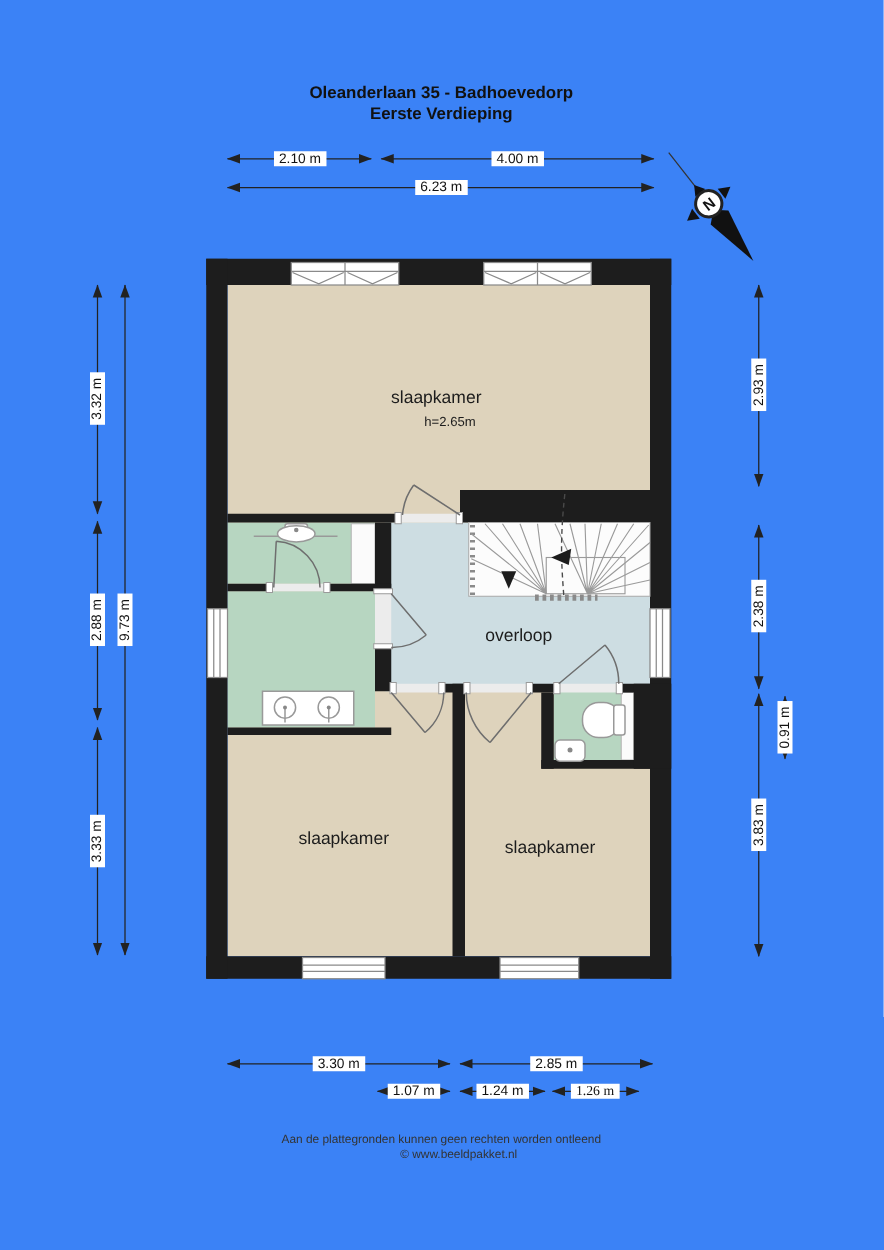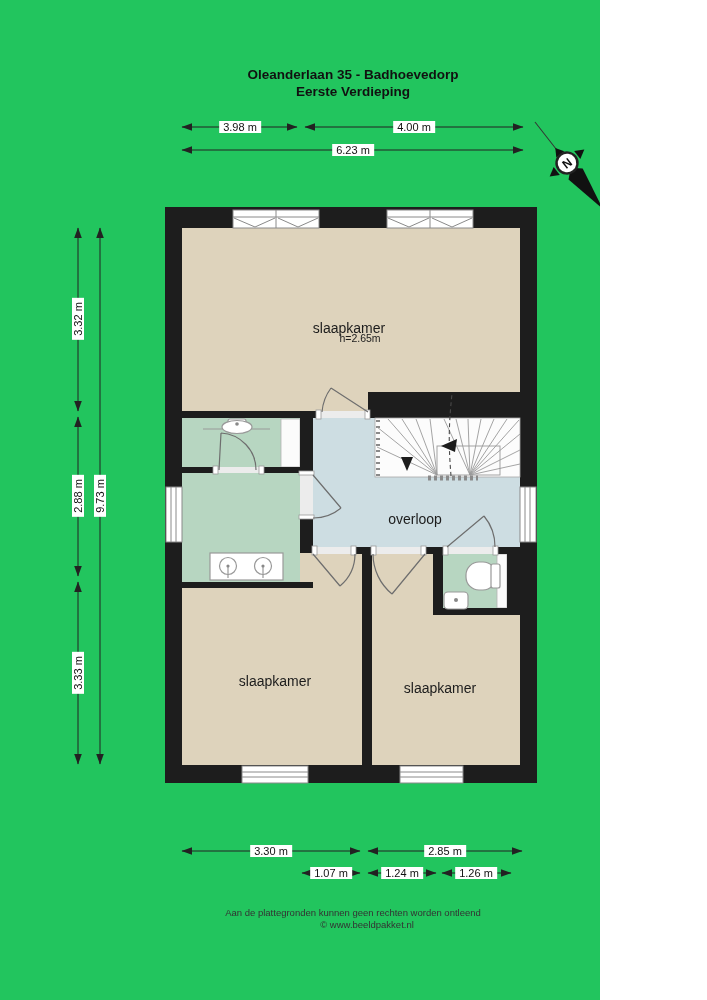--- a/index.html
+++ b/index.html
@@ -1,23 +1,23 @@
 <!DOCTYPE html>
 <html style="--wall: #1d1d1d; --beige: #ded3bc; --green: #b7d6c1; --blue: #cddde2; --dim: #222222;"><head>
 <meta charset="utf-8">
 <style>
   html,body{margin:0;padding:0;background:#fff;}
   .page{
-    position:relative;width:600px;height:1000px;background:#22c55e;overflow:hidden;
+    position:relative;width:707px;height:1000px;background:#3b82f6;overflow:hidden;
     font-family:"Liberation Sans", sans-serif;color:#111;
   }
   .abs{position:absolute;transform:translate(-50%,-50%);white-space:nowrap;}
   .title1{font-size:13.5px;font-weight:bold;}
   .title2{font-size:13.5px;font-weight:bold;}
-  .room-label{font-size:14px;color:#1c1c1c;margin-top:11px;}
+  .room-label{font-size:14px;color:#1c1c1c;}
   .room-note{font-size:10.5px;color:#1c1c1c;margin-left:13px;}
   .dim-label{
     position:absolute;transform:translate(-50%,-50%);
     font-size:11px;color:#111;background:#fff;padding:0 4px;white-space:nowrap;
   }
   .dim-label.v{transform:translate(-50%,-50%) rotate(-90deg);}
   .footer-line{font-size:9.5px;color:#333;}
   svg{position:absolute;left:0;top:0;}
   
   .wall{fill:var(--wall,#1d1d1d);}
@@ -216,34 +216,34 @@
       </g>
   </svg>
 
   <div class="abs room-label" style="left:349px;top:317px;">slaapkamer</div>
   <div class="abs room-note" style="left:347px;top:338px;">h=2.65m</div>
   <div class="abs room-label" style="left:415px;top:508px;">overloop</div>
   <div class="abs room-label" style="left:275px;top:670px;">slaapkamer</div>
   <div class="abs room-label" style="left:440px;top:677px;">slaapkamer</div>
 
   <div id="dim-labels">
-      <div class="dim-label" style="left: 240px; top: 127px;">3.98 m</div>
+      <div class="dim-label" style="left: 240px; top: 127px;">2.10 m</div>
       <div class="dim-label" style="left: 414px; top: 127px;">4.00 m</div>
       <div class="dim-label" style="left: 353px; top: 150px;">6.23 m</div>
       <div class="dim-label v" style="left: 78px; top: 319px;">3.32 m</div>
       <div class="dim-label v" style="left: 78px; top: 496px;">2.88 m</div>
       <div class="dim-label v" style="left: 78px; top: 673px;">3.33 m</div>
       <div class="dim-label v" style="left: 100px; top: 496px;">9.73 m</div>
       <div class="dim-label v" style="left: 607px; top: 308px;">2.93 m</div>
       <div class="dim-label v" style="left: 607px; top: 485px;">2.38 m</div>
       <div class="dim-label v" style="left: 607px; top: 660px;">3.83 m</div>
       <div class="dim-label v" style="left: 628px; top: 582px;">0.91 m</div>
       <div class="dim-label" style="left: 271px; top: 851px;">3.30 m</div>
       <div class="dim-label" style="left: 445px; top: 851px;">2.85 m</div>
       <div class="dim-label" style="left: 331px; top: 873px;">1.07 m</div>
       <div class="dim-label" style="left: 402px; top: 873px;">1.24 m</div>
-      <div class="dim-label" style="left: 476px; top: 873px;">1.26 m</div>
+      <div class="dim-label" style="left: 476px; top: 873px; font-family: Liberation Serif, serif;">1.26 m</div>
     </div>
 
   <div class="abs footer-line" style="left:353px;top:912px;">Aan de plattegronden kunnen geen rechten worden ontleend</div>
   <div class="abs footer-line" style="left:353px;top:924px;margin-left:14px;">© www.beeldpakket.nl</div>
 
 </div>
 
 </body></html>

